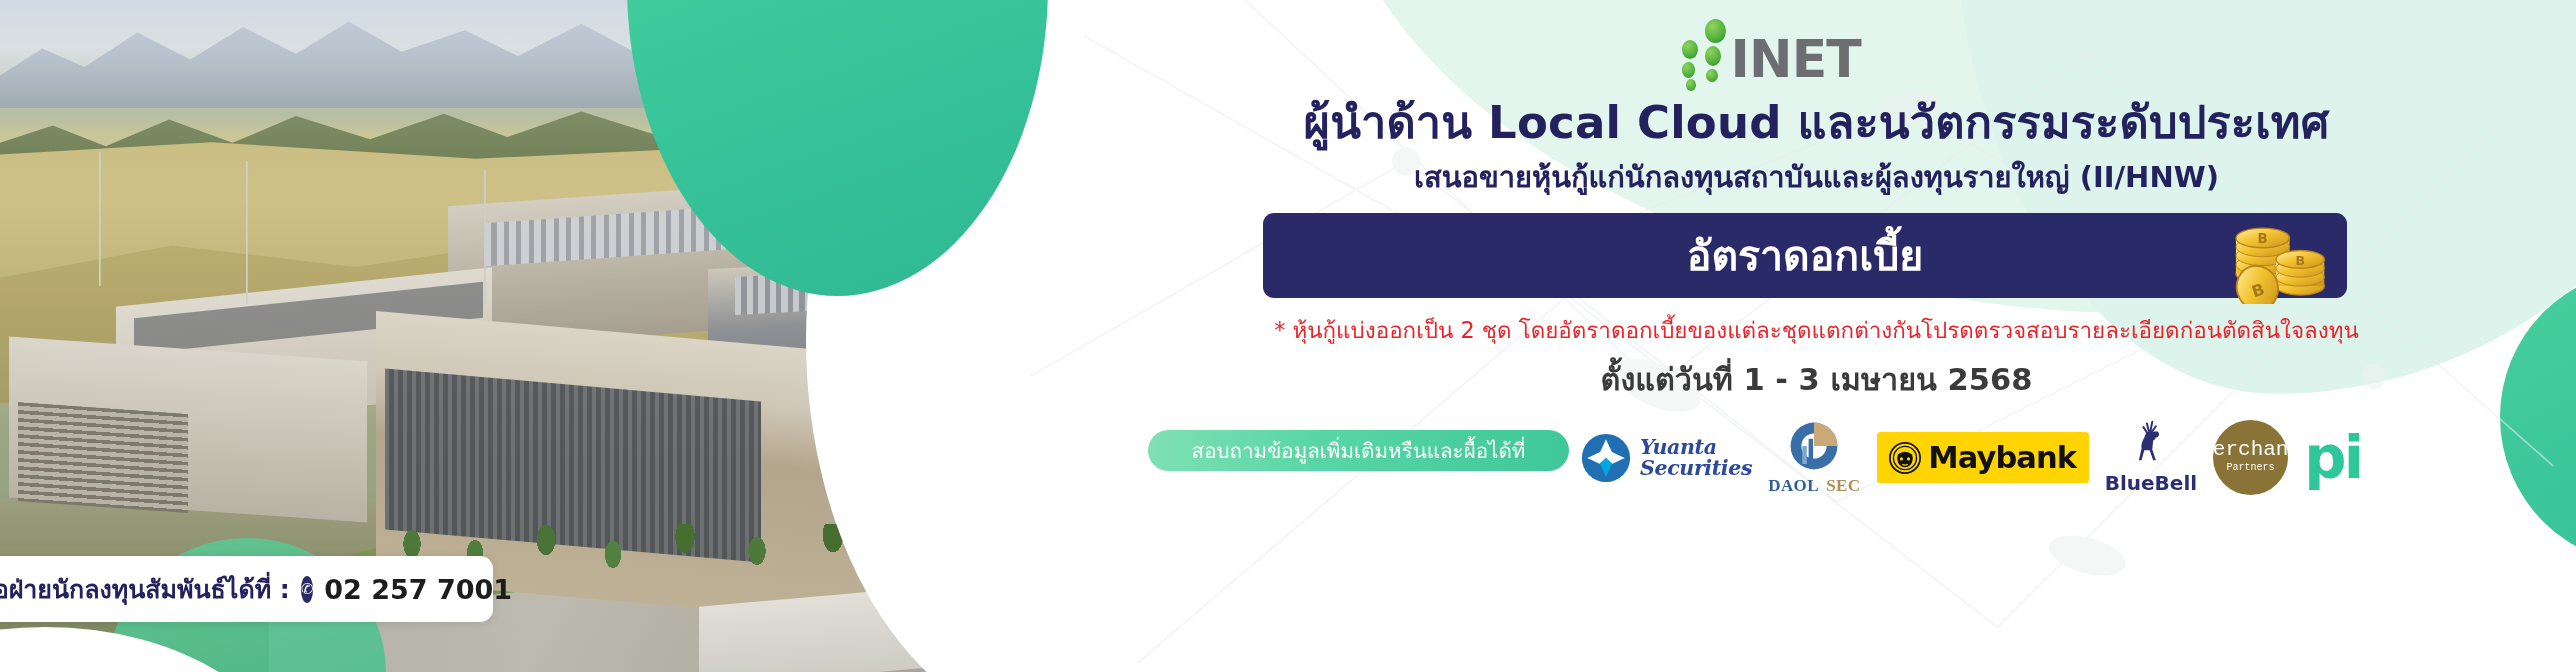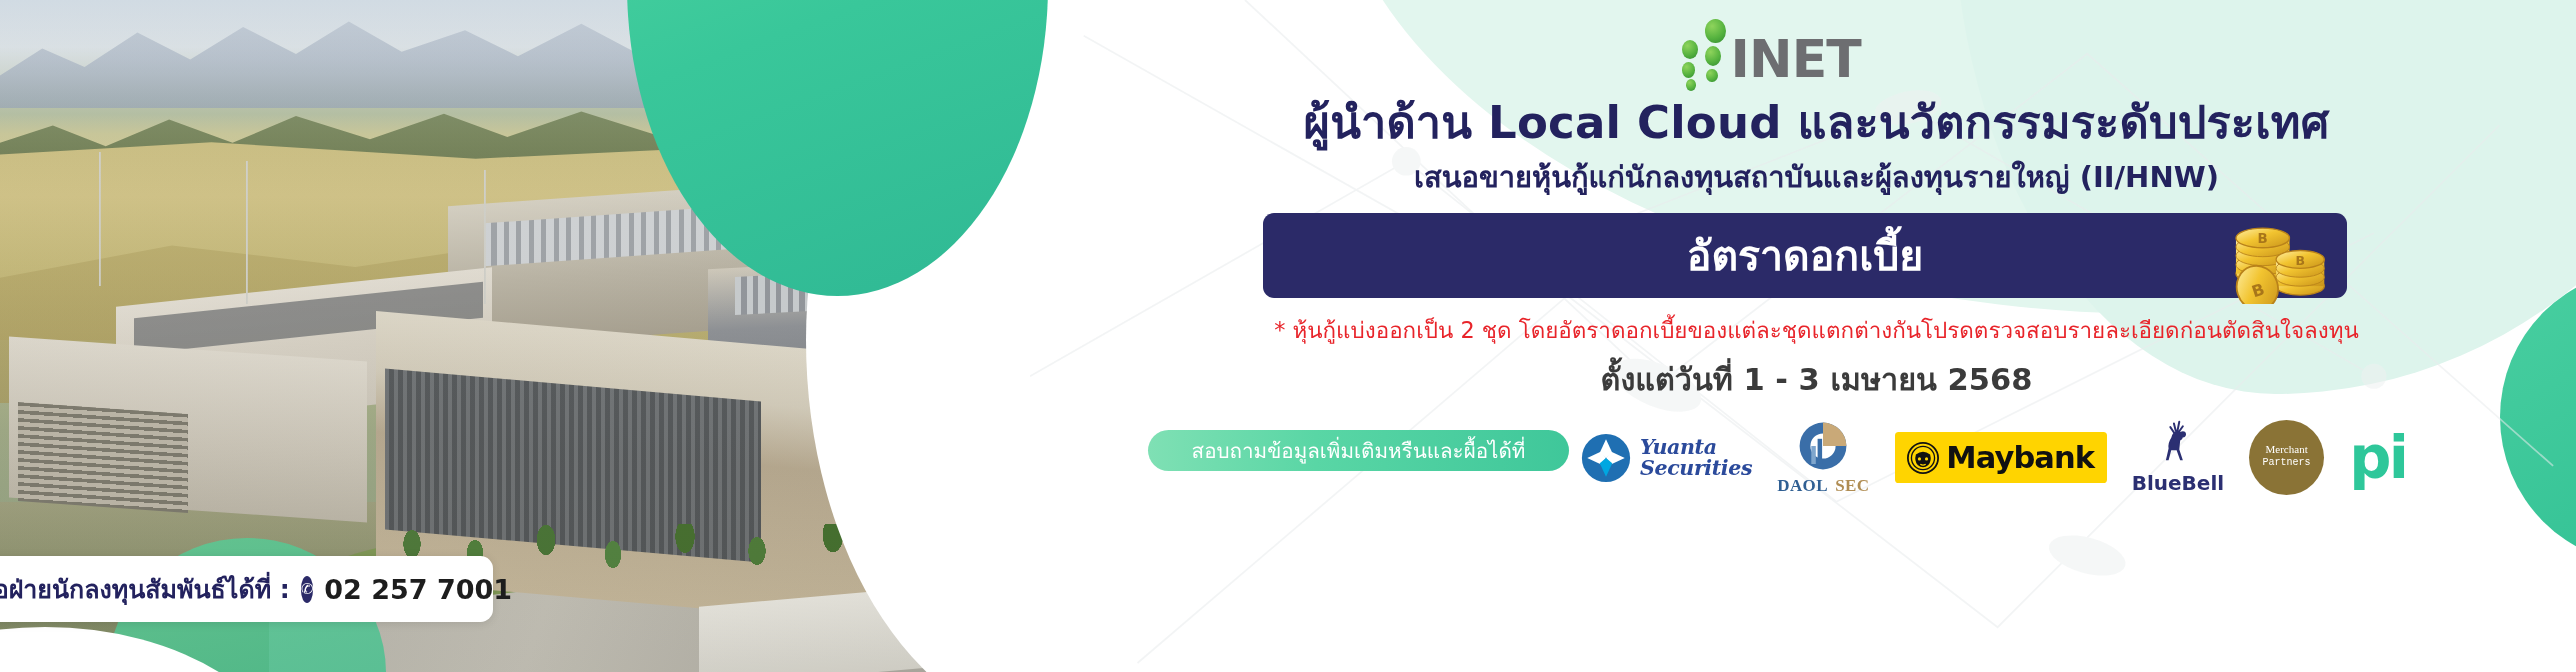--- a/index.html
+++ b/index.html
@@ -204,21 +204,21 @@
     background:linear-gradient(90deg,#7fe0b4 0%,#59d6a5 40%,#3fc79a 100%);
     border-radius:20.6px;display:flex;align-items:center;justify-content:center;
   }
   .cta span{
     font-family:"DejaVu Sans","Liberation Sans",sans-serif;
     font-size:20.6px;color:#ffffff;white-space:nowrap;font-weight:500;
   }
 
   .partners{
     position:absolute;left:524px;top:408px;width:977px;height:99px;
-    display:flex;align-items:center;gap:25px;
+    display:flex;align-items:center;gap:16px;
   }
   .plogo{display:flex;align-items:center;height:82px;}
 
   
   .yuanta{display:flex;align-items:center;gap:9px;}
   .yuanta-mark{width:50px;height:50px;position:relative;}
   .yuanta-txt{
     font-family:"DejaVu Serif","Liberation Serif",serif;font-style:italic;font-weight:bold;
     color:#2b4a9b;line-height:1.02;font-size:20.6px;letter-spacing:-0.4px;
   }
@@ -227,21 +227,21 @@
   .daol-txt{font-family:"Liberation Serif","DejaVu Serif",serif;font-size:17px;font-weight:bold;color:#2f5f93;letter-spacing:0.4px;}
   
   .maybank{background:#ffd400;border-radius:3.6px;padding:8px 12.5px;display:flex;align-items:center;gap:7.2px;}
   .maybank-txt{font-family:"DejaVu Sans","Liberation Sans",sans-serif;font-weight:bold;font-size:30.5px;color:#111;letter-spacing:-0.9px;}
   
   .bluebell{display:flex;flex-direction:column;align-items:center;gap:1.8px;}
   .bluebell-txt{font-family:"DejaVu Sans","Liberation Sans",sans-serif;font-weight:bold;font-size:20px;color:#2b2f72;}
   
   .merchant{width:75px;height:75px;border-radius:50%;background:#8a7336;
     display:flex;flex-direction:column;align-items:center;justify-content:center;color:#fff;}
-  .merchant-a{font-family:Liberation Serif, serif;font-size:11px;line-height:1;}
+  .merchant-a{font-family:Liberation Mono, monospace;font-size:21px;line-height:1;}
   .merchant-b{font-family:Liberation Mono, monospace;font-size:10px;line-height:1.6;}
   
   .pi-txt{font-family:"DejaVu Sans","Liberation Sans",sans-serif;font-weight:bold;font-size:59px;color:#2ec79a;line-height:.8;letter-spacing:-2.7px;}
 
   
   .contact{
     position:absolute;left:-36px;top:556px;width:529px;height:66px;
     background:#ffffff;border-radius:0 12.5px 12.5px 0;
     display:flex;align-items:center;justify-content:center;gap:10.8px;
     box-shadow:0 1.8px 9px rgba(0,0,0,.10);

